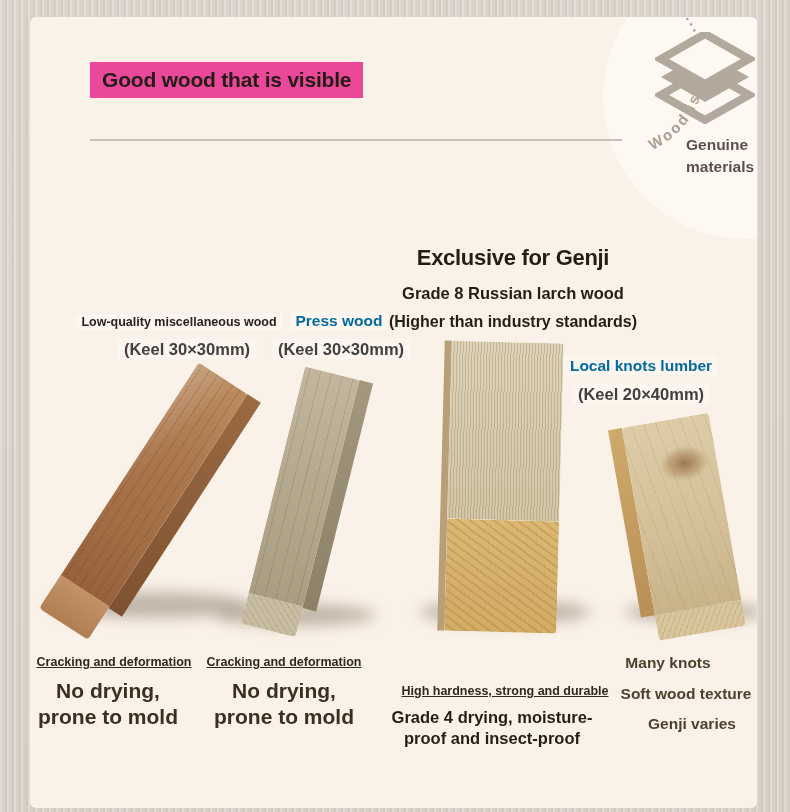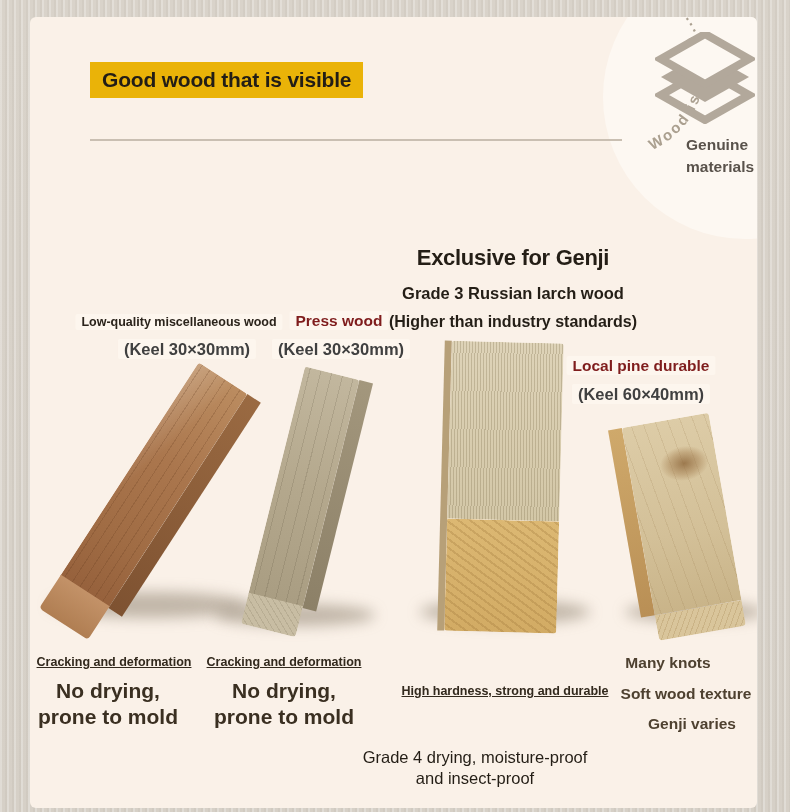--- a/index.html
+++ b/index.html
@@ -26,33 +26,33 @@
   }
   .layers-svg{position:absolute;left:625px;top:15px;width:100px;height:92px;}
   .genuine{
     position:absolute;left:656px;top:117px;width:80px;
     font-size:15.5px;line-height:1.45;font-weight:bold;color:#59524b;
   }
   
   .page-title{
     position:absolute;left:60px;top:45px;
     font-size:21px;font-weight:bold;color:#221d16;letter-spacing:-.2px;
-    background:#eab308;padding:6px 12px;white-space:nowrap;
+    background:#ec4899;padding:6px 12px;white-space:nowrap;
   }
   .underline{position:absolute;left:60px;top:122px;width:532px;height:2px;background:#c9bfb2;}
   
   .hero{position:absolute;left:303px;top:200px;width:360px;text-align:center;color:#241e16;}
   .hero .h1{font-size:22px;font-weight:bold;letter-spacing:-.3px;margin-top:28px;}
   .hero .h2{font-size:16.5px;font-weight:bold;margin-top:13px;white-space:nowrap;}
   .hero .h3{font-size:16px;font-weight:bold;margin-top:10px;white-space:nowrap;}
   
   .lbl{position:absolute;transform:translateX(-50%);white-space:nowrap;font-weight:bold;text-align:center;}
   .chip{background:rgba(255,250,242,.6);padding:1px 6px;border-radius:2px;}
   .name-small{font-size:12.5px;color:#2b241c;}
-  .name-brown{font-size:15.5px;color:#7f1d1d;}
+  .name-brown{font-size:15.5px;color:#0369a1;}
   .keel{font-size:16.5px;color:#404040;}
   
   .note-sm{font-size:12.5px;color:#32291d;text-decoration:underline;}
   .note-bg{font-size:21px;color:#3a2f21;transform:translateX(-50%);white-space:normal;line-height:1.25;}
   .note-mid{font-size:15px;color:#241e16;}
   .note-big3{font-size:16.5px;color:#241e16;transform:translateX(-50%);white-space:normal;line-height:1.25;}
   .note-brown{font-size:15.5px;color:#4e4130;}
   
   .shadow{position:absolute;border-radius:50%;background:rgba(125,110,90,.45);filter:blur(7px);}
   .plank{position:absolute;}
@@ -123,38 +123,38 @@
     <polygon points="50,2 94,27 50,52 6,27" fill="#fdf8f2" stroke="#b2a89b" stroke-width="8"></polygon>
   </svg>
 
   <div class="genuine">Genuine materials</div>
 
   <div class="page-title">Good wood that is visible</div>
   <div class="underline"></div>
 
   <div class="hero">
     <div class="h1">Exclusive for Genji</div>
-    <div class="h2">Grade 3 Russian larch wood</div>
+    <div class="h2">Grade 8 Russian larch wood</div>
     <div class="h3">(Higher than industry standards)</div>
   </div>
 
   <div class="lbl name-small" style="left:149px;top:298px;">
     <span class="chip">Low-quality miscellaneous wood</span></div>
   <div class="lbl keel" style="left:157px;top:323px;">
     <span class="chip">(Keel 30×30mm)</span></div>
 
   <div class="lbl name-brown" style="left:309px;top:295px;">
     <span class="chip">Press wood</span></div>
   <div class="lbl keel" style="left:311px;top:323px;">
     <span class="chip">(Keel 30×30mm)</span></div>
 
   <div class="lbl name-brown" style="left:611px;top:340px;">
-    <span class="chip">Local pine durable</span></div>
+    <span class="chip">Local knots lumber</span></div>
   <div class="lbl keel" style="left:611px;top:368px;">
-    <span class="chip">(Keel 60×40mm)</span></div>
+    <span class="chip">(Keel 20×40mm)</span></div>
 
   <div class="shadow" style="left:20px;top:575px;width:200px;height:26px;"></div>
   <div class="shadow" style="left:185px;top:587px;width:160px;height:22px;"></div>
   <div class="shadow" style="left:390px;top:583px;width:170px;height:24px;"></div>
   <div class="shadow" style="left:595px;top:585px;width:140px;height:20px;"></div>
 
   <div class="plank p1">
     <div class="faces">
         <div class="top"></div>
         <div class="side"></div>
@@ -186,19 +186,19 @@
     <div class="end"></div>
   </div>
 
   <div class="lbl note-sm" style="left:84px;top:638px;">Cracking and deformation</div>
   <div class="note-bg" style="position:absolute;left:78px;top:661px;width:165px;text-align:center;font-weight:bold;">No drying, prone to mold</div>
 
   <div class="lbl note-sm" style="left:254px;top:638px;">Cracking and deformation</div>
   <div class="note-bg" style="position:absolute;left:254px;top:661px;width:165px;text-align:center;font-weight:bold;">No drying, prone to mold</div>
 
   <div class="lbl note-sm" style="left:475px;top:667px;">High hardness, strong and durable</div>
-  <div class="note-big3" style="position:absolute;left:445px;top:690px;width:240px;text-align:center;font-weight:normal;margin-top:40px;">Grade 4 drying, moisture-proof and insect-proof</div>
+  <div class="note-big3" style="position:absolute;left:462px;top:690px;width:240px;text-align:center;font-weight:bold;">Grade 4 drying, moisture-proof and insect-proof</div>
 
   <div class="lbl note-brown" style="left:638px;top:637px;">Many knots</div>
   <div class="lbl note-brown" style="left:656px;top:668px;">Soft wood texture</div>
   <div class="lbl note-brown" style="left:662px;top:698px;">Genji varies</div>
 
 </div>
 
 </body></html>

